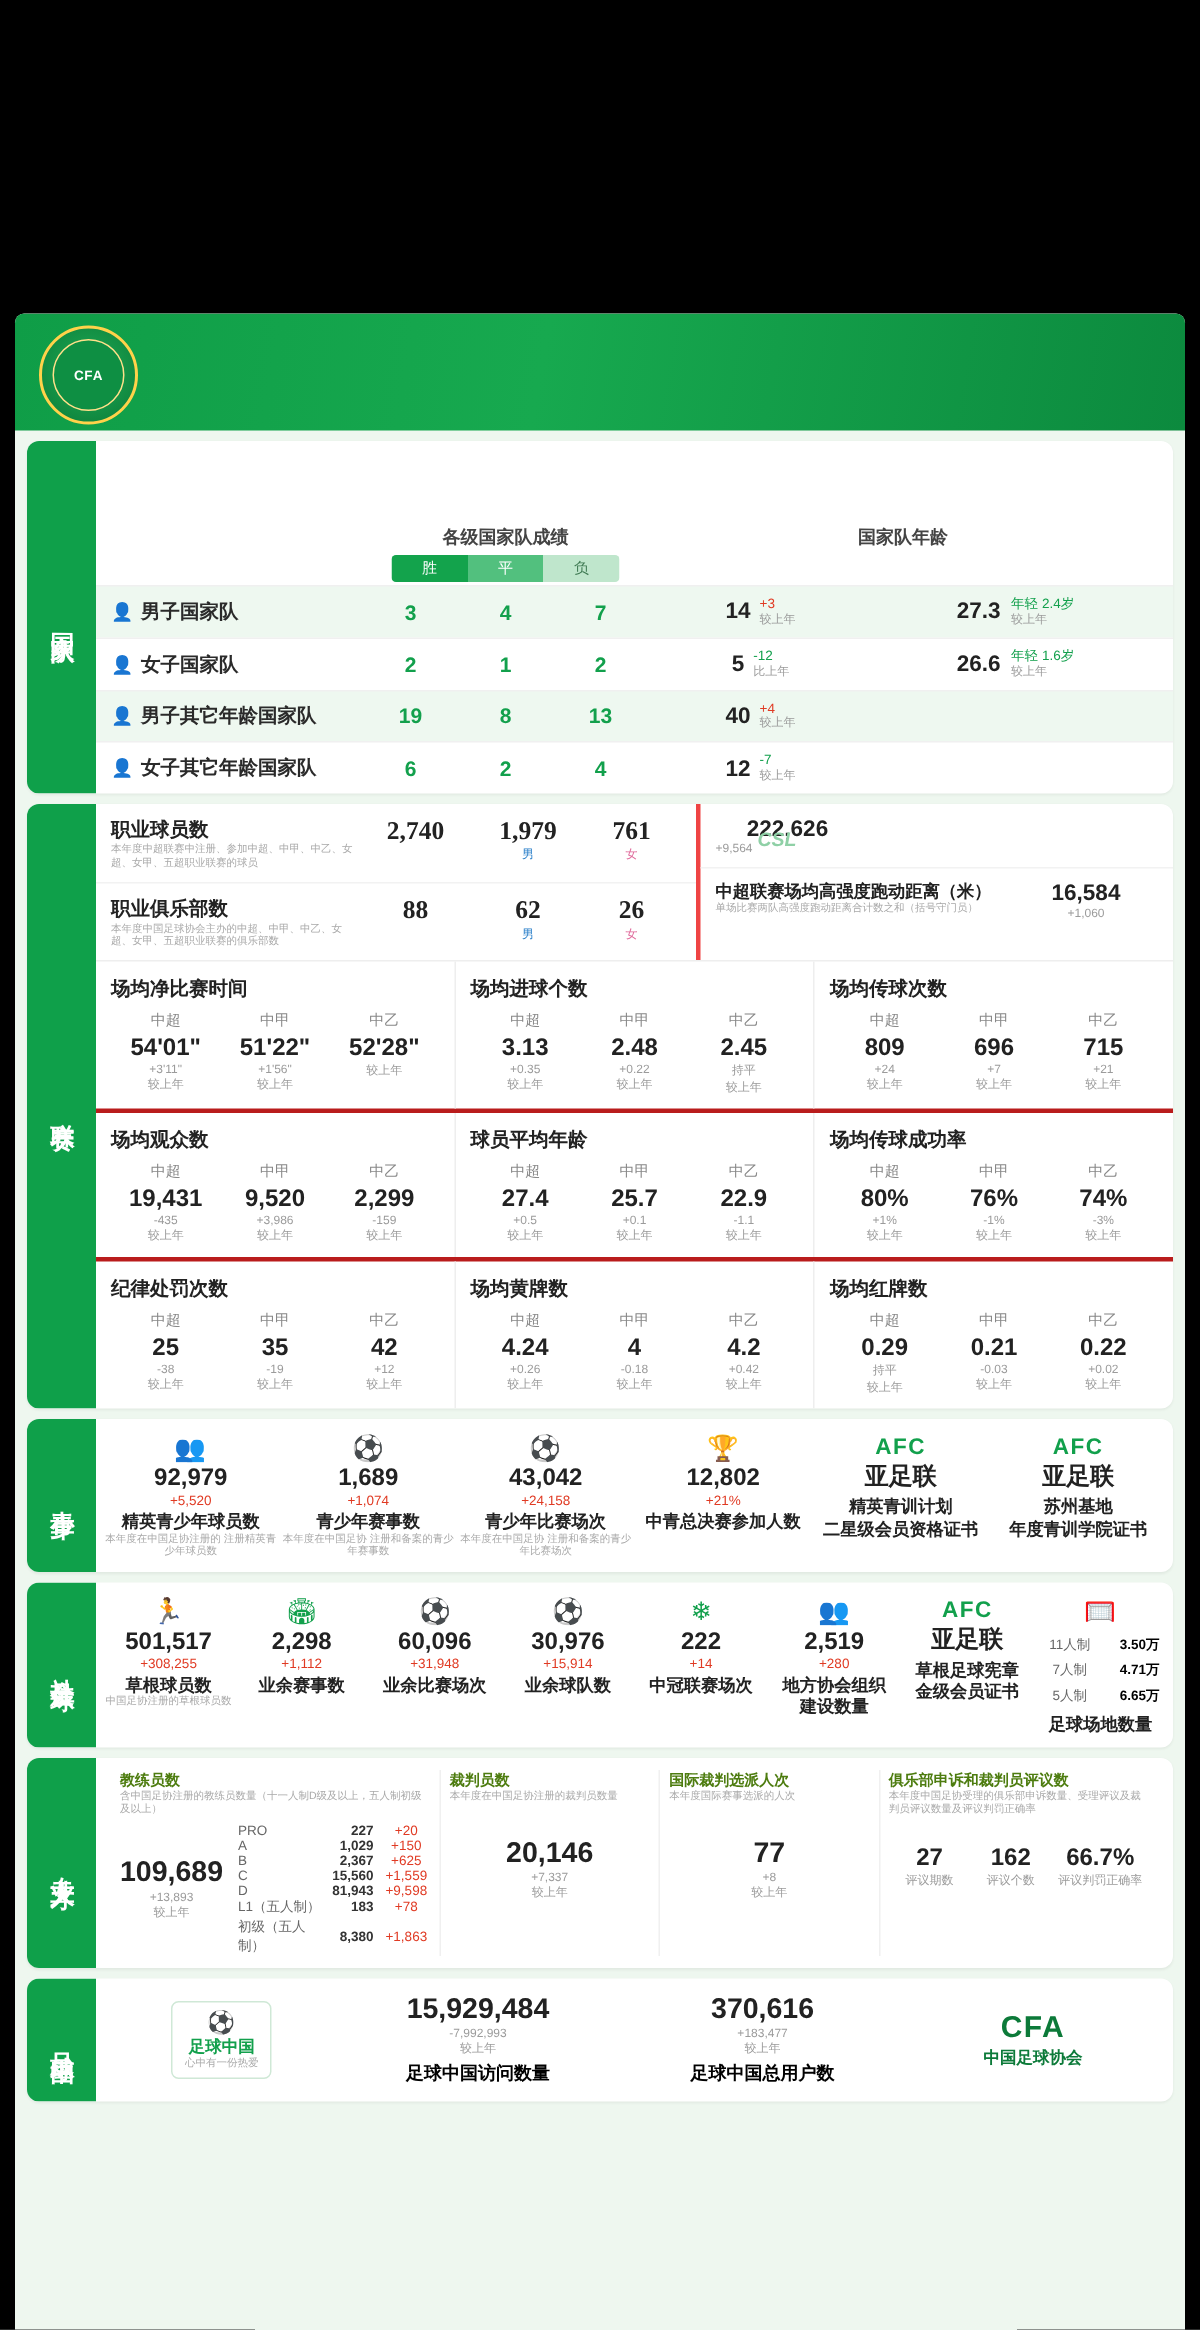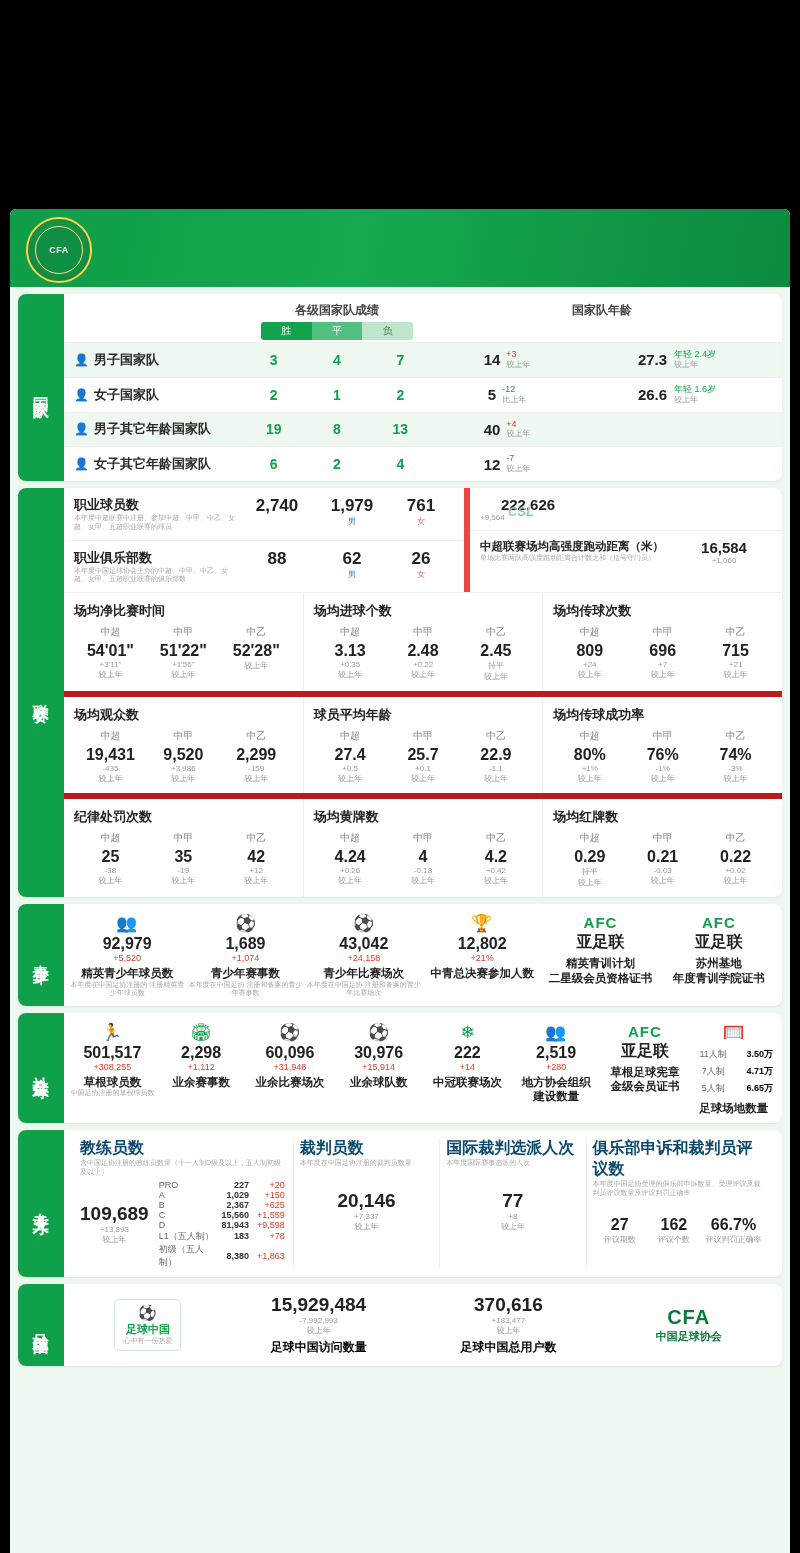--- a/index.html
+++ b/index.html
@@ -17,75 +17,75 @@
   .tab{width:46px;flex:0 0 46px;background:#0fa04a;color:#fff;display:flex;align-items:center;justify-content:center;font-size:16px;font-weight:bold;line-height:1.08;text-align:center;padding:4px 2px;box-sizing:border-box;}
   .tab span{writing-mode:vertical-rl;letter-spacing:2px;}
   .body{flex:1;min-width:0;}
   .subhead{color:#444;font-size:12px;font-weight:bold;text-align:center;}
   .red{color:#e03a23;}
   .grn{color:#12a04c;}
   .gry{color:#9a9a9a;}
   .small{font-size:8px;color:#9b9b9b;}
   .tiny{font-size:7px;color:#a9a9a9;line-height:1.25;}
   
-  .nt-head{display:flex;padding:8px 10px 2px 10px;}
+  .nt-head{display:flex;padding:8px 10px 2px 10px;margin-top:48px;}
   .nt-head .c1{width:168px;}
   .nt-head .c2{width:190px;text-align:center;}
   .nt-head .c3{width:150px;text-align:center;}
   .nt-head .c4{flex:1;text-align:center;}
   .wdlbar{display:flex;width:152px;margin:3px auto 0 auto;border-radius:3px;overflow:hidden;font-size:10px;color:#fff;}
   .wdlbar div{flex:1;text-align:center;padding:2px 0;}
   .wdlbar .w{background:#13a34c;} .wdlbar .d{background:#52c07e;} .wdlbar .l{background:#bfe6cc;color:#3f7a53;}
   .nt-row{display:flex;align-items:center;padding:7px 10px;border-top:1px solid #f0f0f0;}
   .nt-row:nth-child(even){background:#eef8f0;}
   .nt-row .c1{width:168px;font-size:13px;color:#2a2a2a;font-weight:bold;display:flex;align-items:center;gap:5px;}
   .nt-row .c2{width:190px;display:flex;}
   .nt-row .c2 b{flex:1;text-align:center;font-size:14px;color:#12a04c;}
   .nt-row .c3{width:150px;text-align:center;font-size:15px;font-weight:bold;color:#222;display:flex;align-items:center;justify-content:center;gap:6px;}
   .nt-row .c4{flex:1;text-align:center;font-size:15px;font-weight:bold;color:#222;display:flex;align-items:center;justify-content:center;gap:7px;}
   .delta{font-size:9px;line-height:1.1;text-align:left;font-weight:normal;}
   .ico{font-size:12px;color:#12a04c;}
   
   .lg-top{display:flex;border-bottom:1px solid #eee;}
-  .lg-left{width:400px;border-right:6px solid #ef4444;}
+  .lg-left{width:400px;border-right:3px solid #ef4444;font-family:Liberation Serif, serif;}
   .lg-right{flex:1;position:relative;}
   .lgrow{display:flex;align-items:flex-start;padding:8px 10px;}
   .lgrow + .lgrow{border-top:1px solid #f2f2f2;}
   .lbl{flex:1;}
   .lbl .t{font-size:13px;font-weight:bold;color:#222;}
   .num{font-size:17px;font-weight:bold;color:#222;text-align:center;}
   .num.sm{font-size:15px;}
   .grid3{display:flex;}
   .g3cell{flex:1;text-align:center;}
   .ghead{font-size:10px;color:#888;margin-bottom:3px;}
   .gval{font-size:16px;font-weight:bold;color:#222;}
   .blk{padding:9px 10px;}
   .blk .bt{font-size:13px;font-weight:bold;color:#222;margin-bottom:5px;}
-  .lgmid{display:flex;border-bottom:6px solid #b91c1c;}
+  .lgmid{display:flex;border-bottom:3px solid #b91c1c;}
   .lgmid > div{flex:1;}
   .lgmid > div + div{border-left:1px solid #eee;}
   .csl{position:absolute;left:38px;top:16px;color:#8fd0a6;font-size:13px;font-style:italic;font-weight:bold;}
   
   .cells{display:flex;padding:10px 4px 8px 4px;}
   .cell{flex:1;text-align:center;padding:0 2px;}
   .cell .icn{font-size:17px;line-height:20px;color:#12a04c;}
   .cell .v{font-size:16px;font-weight:bold;color:#222;margin-top:1px;}
   .cell .d{font-size:9px;color:#e03a23;}
   .cell .n{font-size:11.5px;font-weight:bold;color:#222;margin-top:3px;line-height:1.25;}
   .badge{font-size:15px;font-weight:bold;color:#12a04c;letter-spacing:1px;}
   
   .pro{display:flex;padding:8px 10px;}
   .pro .col{flex:1;padding:0 6px;}
   .pro .col + .col{border-left:1px solid #f0f0f0;}
-  .pro .h{font-size:16px;font-weight:bold;color:#0c4a6e;}
+  .pro .h{font-size:10px;font-weight:bold;color:#4d7c0f;}
   .coachtab{font-size:9px;color:#333;width:100%;border-collapse:collapse;}
   .coachtab td{padding:0px 2px;}
   .coachtab td.k{color:#666;}
   .coachtab td.v{text-align:right;font-weight:bold;}
-  .coachtab td.d{color:#e03a23;text-align:right;padding-left:6px;}
+  .coachtab td.d{color:#e03a23;text-align:center;padding-left:6px;}
   .bignum{font-size:19px;font-weight:bold;color:#222;}
   
   .fc{display:flex;align-items:center;padding:10px 8px;}
   .fc .it{flex:1;text-align:center;}
   .cfa{font-size:20px;font-weight:bold;color:#0c7a39;letter-spacing:1px;}
   .footer{position:absolute;left:10px;right:10px;bottom:8px;height:22px;background:#0fa04a;border-radius:4px;color:#cfe9d6;font-size:7px;text-align:right;padding:7px 10px 0 0;box-sizing:border-box;}
   .wm{position:absolute;left:0;right:0;top:1465px;text-align:center;color:#2b2b40;font-size:30px;letter-spacing:6px;opacity:.92;}
 </style>
 </head>
 <body>

